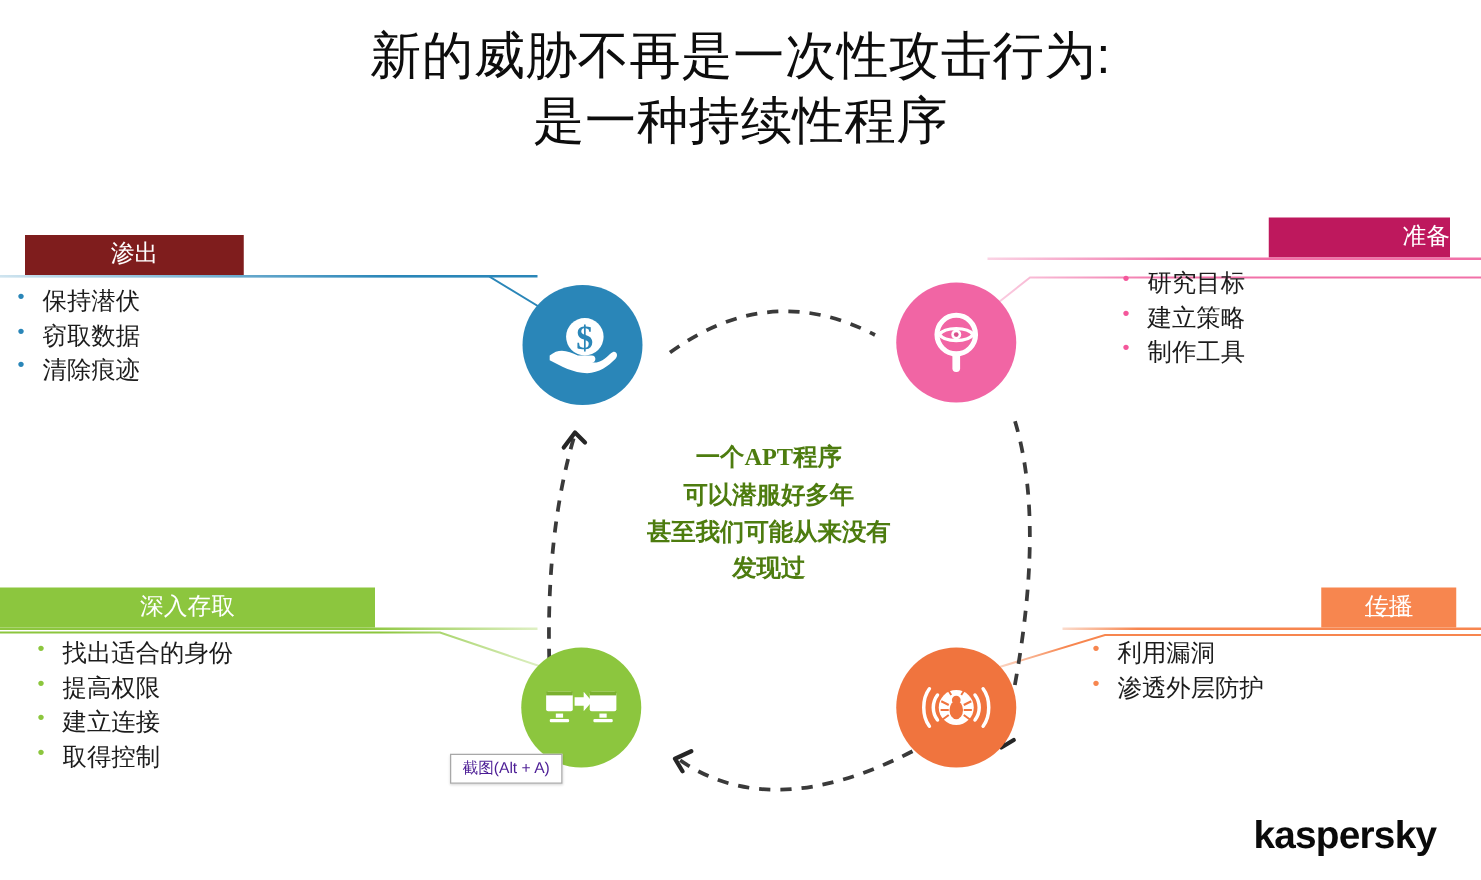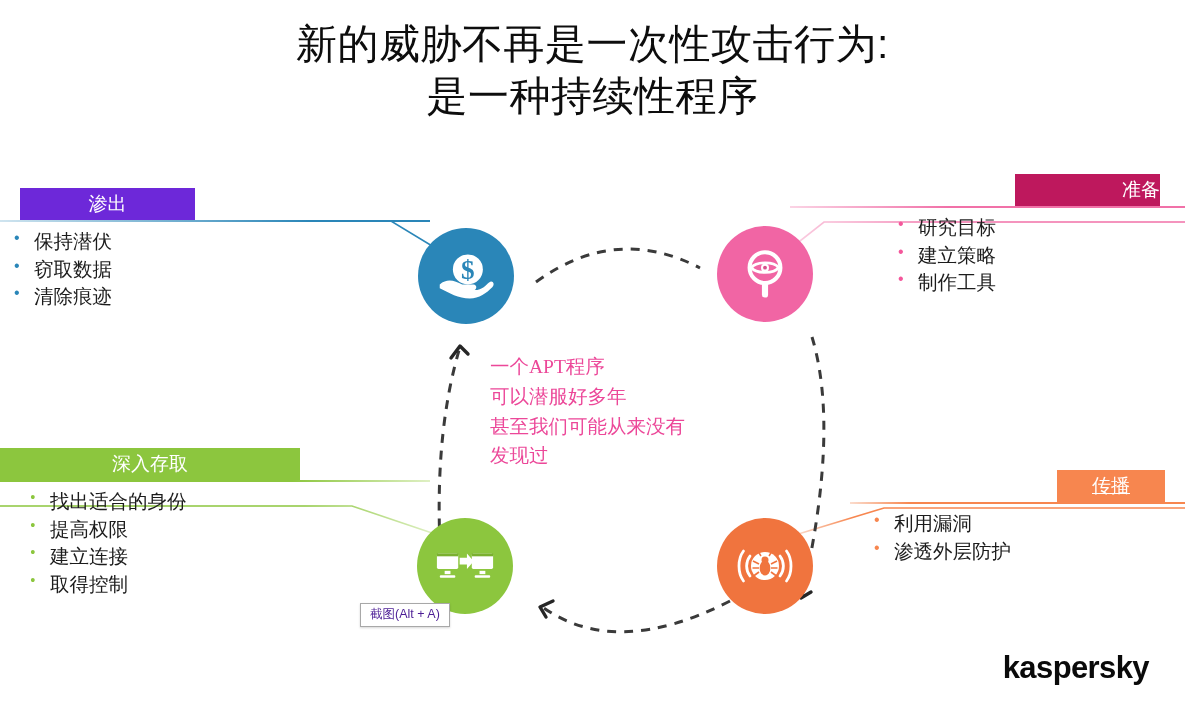--- a/index.html
+++ b/index.html
@@ -69,37 +69,37 @@
     content: "\2022";
     position: absolute;
     left: 14px;
     top: -1px;
     font-size: 16px;
   }
   .bullets li.em { font-weight: 700; }
 
   
   #panel-exfiltration { left: 0px; top: 188px; width: 430px; }
-  #panel-exfiltration .bar { width: 175px; margin-left: 20px; background: #6d28d9; }
+  #panel-exfiltration .bar { width: 175px; margin-left: 20px; background: #7f1d1d; }
   #panel-exfiltration .rule {
     background: linear-gradient(to right, #cfe4ef 0%, #2a86b8 72%, #2a86b8 100%);
   }
   #panel-exfiltration .bullets li::before { color: #2a86b8; }
 
   
   #panel-preparation { left: 790px; top: 174px; width: 395px; }
   #panel-preparation .bar { width: 145px; margin-left: 225px; background: #be185d; text-align: right; }
   #panel-preparation .rule {
     background: linear-gradient(to left, #f171a8 0%, #f171a8 60%, #fbd4e5 100%);
   }
   #panel-preparation .bullets { padding-left: 94px; }
   #panel-preparation .bullets li::before { color: #f4579b; }
 
   
-  #panel-deepaccess { left: 0px; top: 448px; width: 430px; font-family: Liberation Serif, serif; }
+  #panel-deepaccess { left: 0px; top: 470px; width: 430px; }
   #panel-deepaccess .bar { width: 300px; margin-left: 0px; background: #8cc63e; }
   #panel-deepaccess .rule {
     background: linear-gradient(to right, #8cc63e 0%, #8cc63e 68%, #dff0c4 100%);
   }
   #panel-deepaccess .bullets { padding-left: 16px; }
   #panel-deepaccess .bullets li::before { color: #8cc63e; }
 
   
   #panel-propagation { left: 850px; top: 470px; width: 335px; }
   #panel-propagation .bar { width: 108px; margin-left: 207px; background: #f7864f; text-decoration: underline; }
@@ -121,25 +121,26 @@
   #node-preparation  { left: 717px; top: 226px; width: 96px; height: 96px; background: #f165a4; }
   #node-propagation  { left: 717px; top: 518px; width: 96px; height: 96px; background: #f0743e; }
   #node-deepaccess   { left: 417px; top: 518px; width: 96px; height: 96px; background: #8cc63e; }
 
   
   .center-text {
     position: absolute;
     left: 490px;
     top: 352px;
     width: 250px;
+    text-align: center;
     font-family: "Liberation Serif", "DejaVu Serif", serif;
-    font-weight: 400;
+    font-weight: 700;
     font-size: 19.5px;
     line-height: 1.53;
-    color: #ec4899;
+    color: #4d7c0f;
   }
   .center-text span { display: block; }
 
   
   #connectors, #arcs {
     position: absolute;
     left: 0; top: 0;
     width: 1185px;
     height: 704px;
     pointer-events: none;

